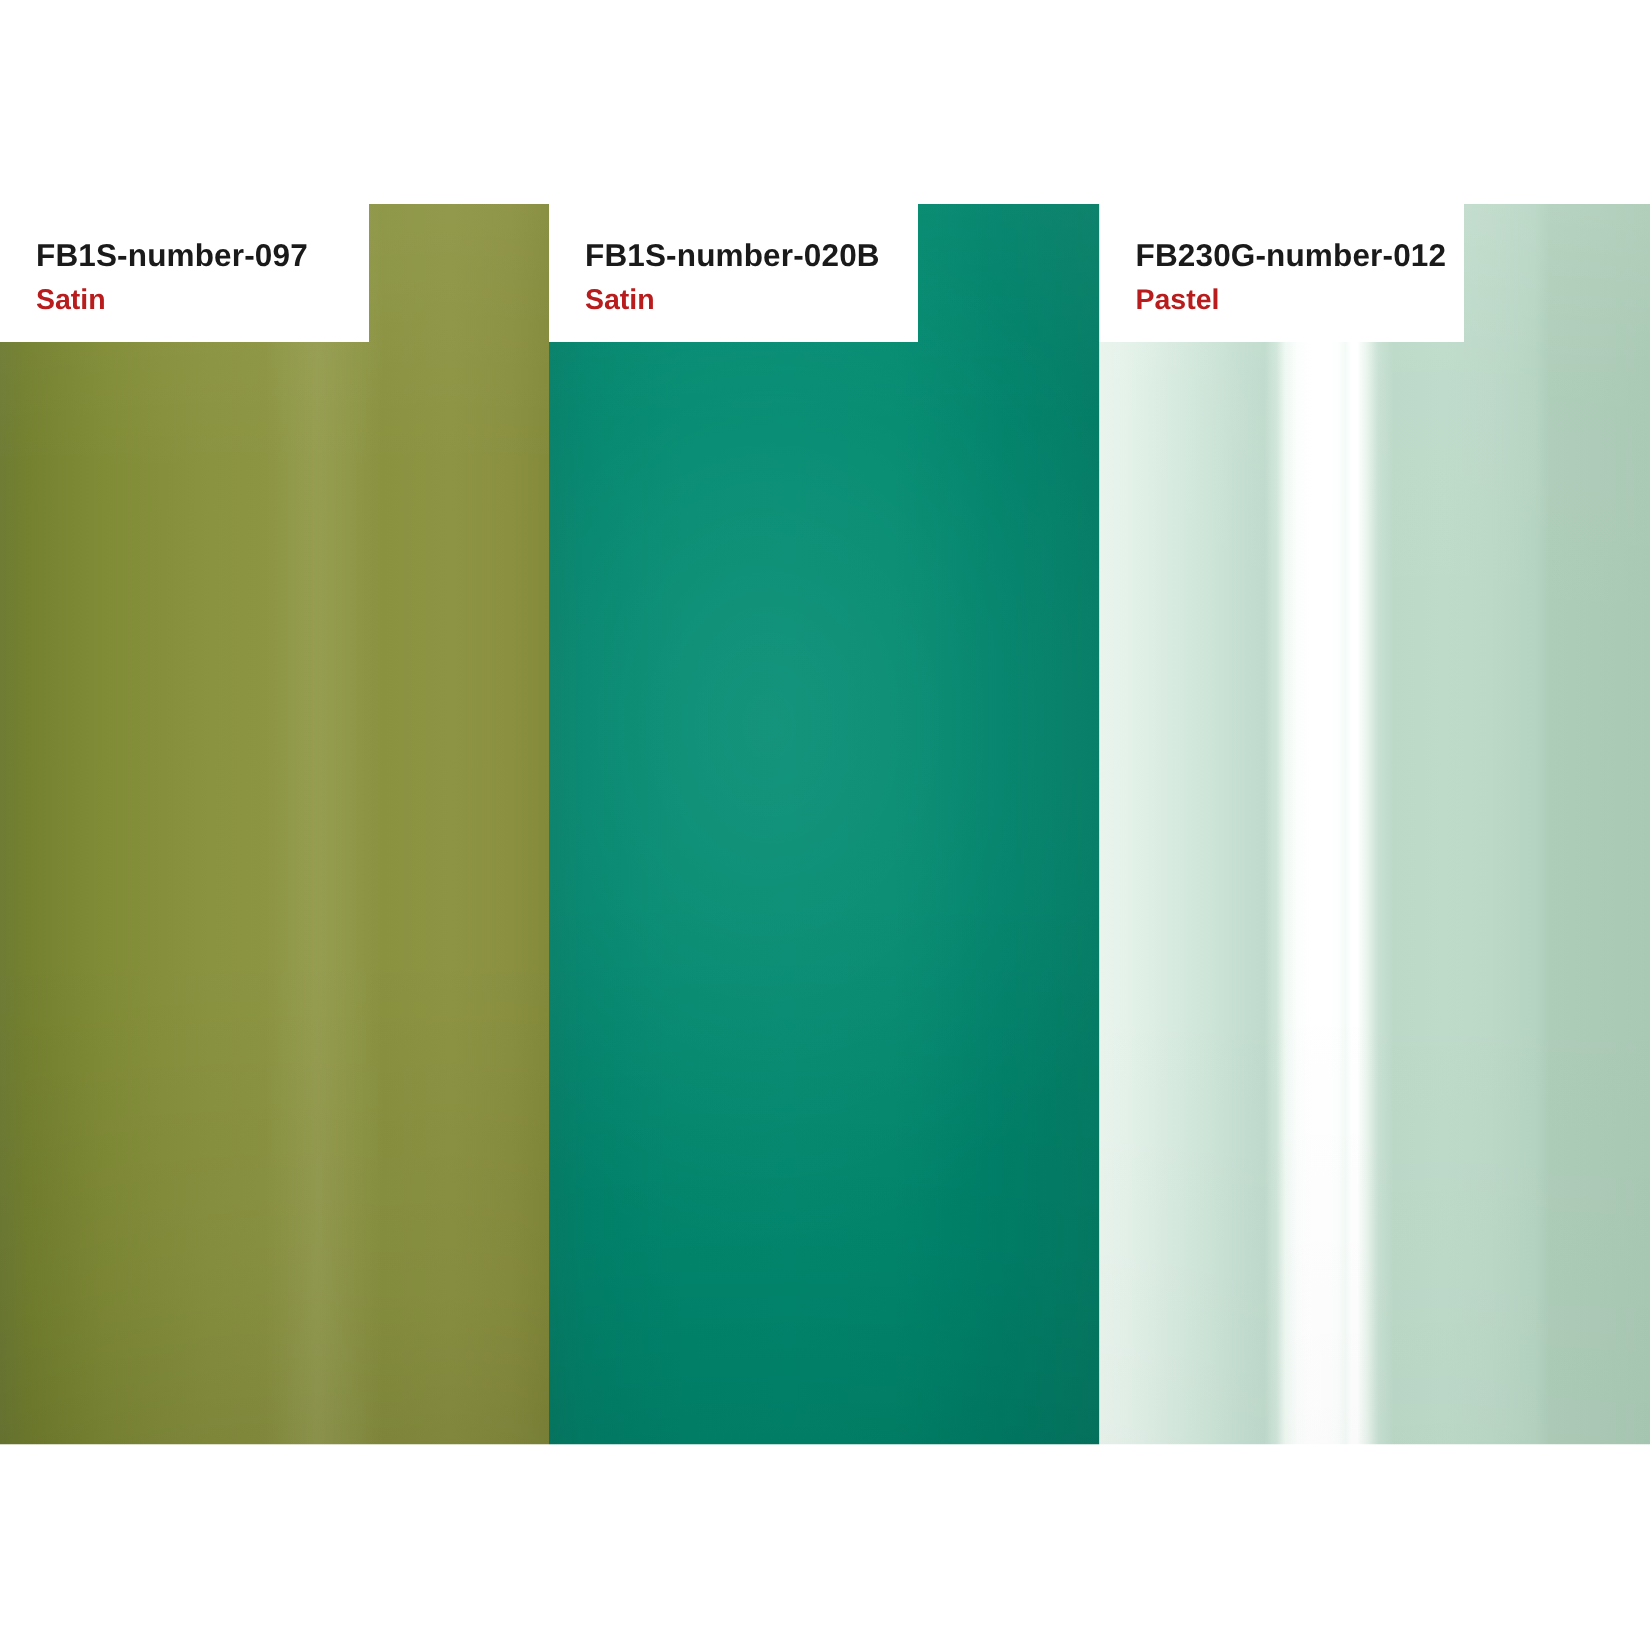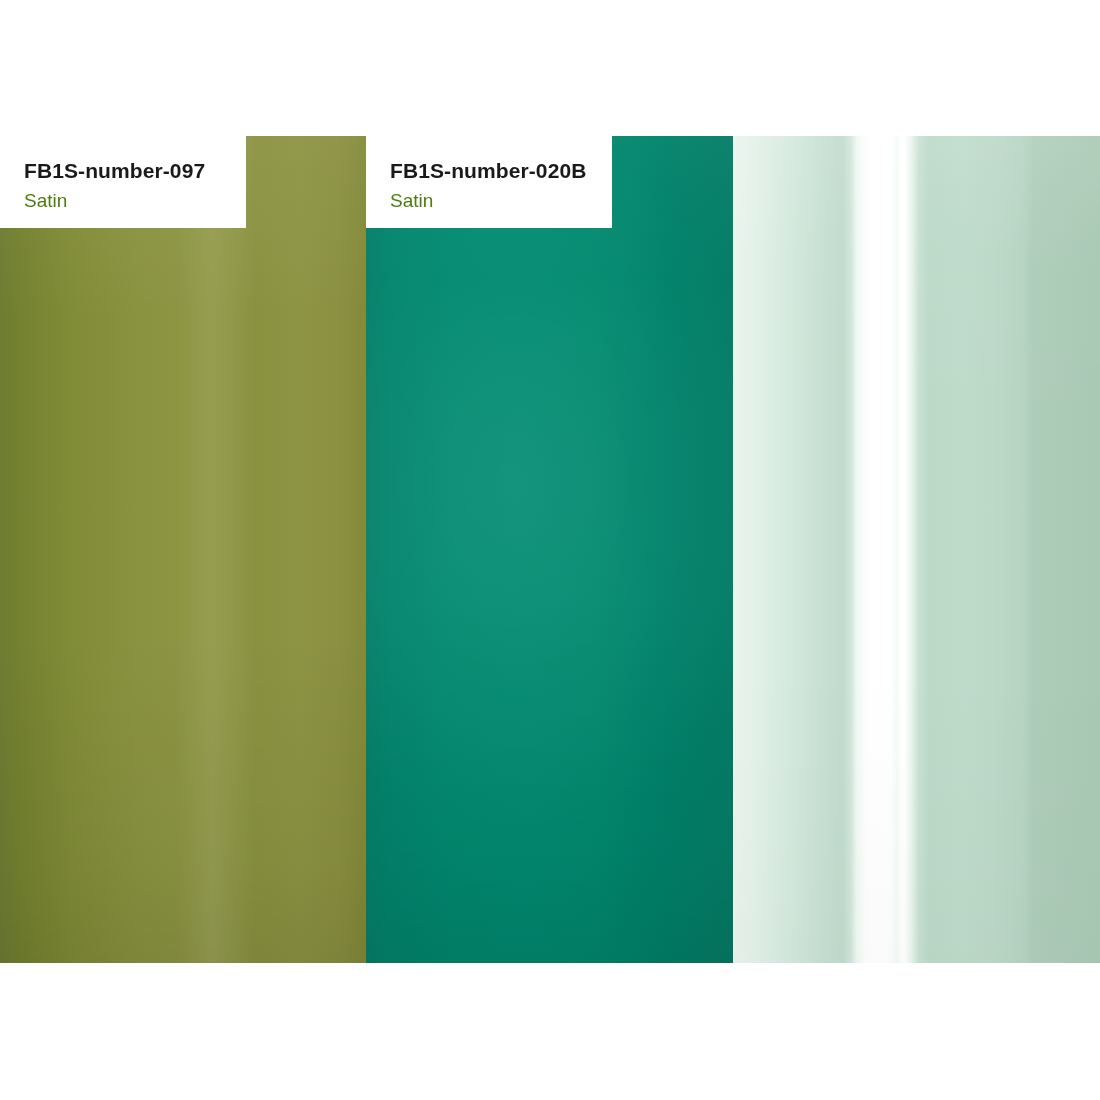--- a/index.html
+++ b/index.html
@@ -186,22 +186,22 @@
     font-size: 21px;
     font-weight: bold;
     color: #1a1a1a;
     line-height: 26px;
     letter-spacing: 0.1px;
     white-space: nowrap;
   }
   .swatch-finish {
     font-family: "Liberation Sans", sans-serif;
     font-size: 19px;
-    font-weight: normal;
-    color: #4d7c0f;
+    font-weight: bold;
+    color: #b91c1c;
     line-height: 25px;
     margin-top: 4px;
     white-space: nowrap;
   }
 </style>
 </head>
 <body>
 
 <div id="canvas">
 
@@ -224,16 +224,20 @@
       <div class="swatch-label">
         <div class="swatch-code">FB1S-number-020B</div>
         <div class="swatch-finish">Satin</div>
       </div>
     </div>
 
     <div class="swatch-panel panel-pastel">
       <div class="panel-fill"></div>
       <div class="sheen-v"></div>
       <div class="sheen-streak"></div>
+      <div class="swatch-label">
+        <div class="swatch-code">FB230G-number-012</div>
+        <div class="swatch-finish">Pastel</div>
+      </div>
     </div>
 
   </div>
 </div>
 
 </body></html>

